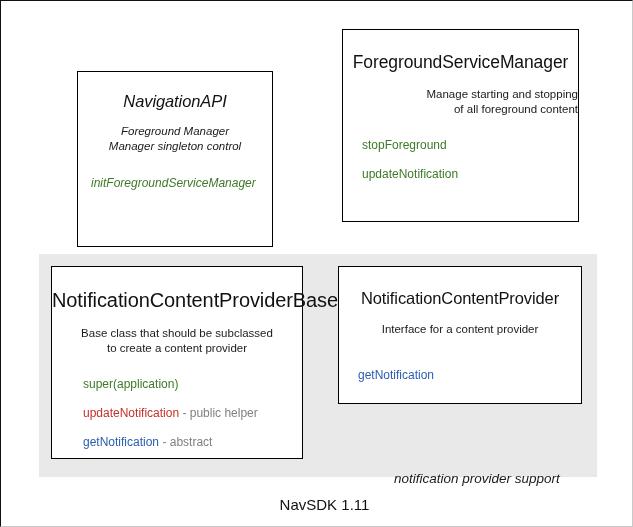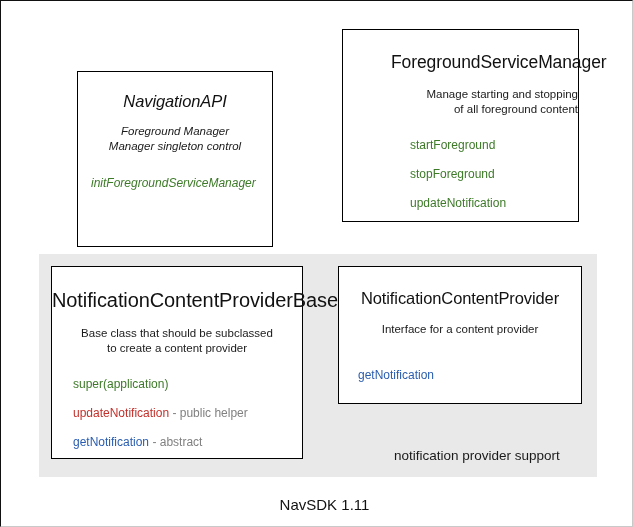--- a/index.html
+++ b/index.html
@@ -83,61 +83,58 @@
     padding-left: 8px;
   }
 </style>
 </head>
 <body>
 
 <div id="canvas">
 
   <div class="group-panel" style="left:38px; top:253px; width:558px; height:223px;"></div>
 
-  <div class="group-label" style="left:393px; top:447px;">notification provider support</div>
+  <div class="group-label" style="left:393px; top:470px;font-style:italic;">notification provider support</div>
 
   <div class="box" style="left:76px; top:70px; width:196px; height:176px;font-style:italic;">
     <div class="box-title" style="margin-top:20px;">NavigationAPI</div>
     <div class="box-subtitle" style="margin-top:13px;">
       <span>Foreground Manager</span>
       <span>Manager singleton control</span>
     </div>
     <div class="member-list" style="margin-top:23px; padding-left:13px;">
       <div class="member" style="margin-bottom:16px;">
         <span class="mname c-green">initForegroundServiceManager</span><span class="mnote"></span>
       </div>
     </div>
   </div>
 
-  <div class="box" style="left:341px; top:28px; width:237px; height:193px;padding-left:48px;">
+  <div class="box" style="left:341px; top:28px; width:237px; height:193px;">
     <div class="box-title" style="margin-top:22px; font-size:17.5px;">ForegroundServiceManager</div>
     <div class="box-subtitle" style="margin-top:14px;text-align:right;">
       <span>Manage starting and stopping</span>
       <span>of all foreground content</span>
     </div>
     <div class="member-list" style="margin-top:22px; padding-left:19px;">
-      <div class="member" style="margin-bottom:17px;">
-        <span class="mname c-green">startForeground</span><span class="mnote"></span>
-      </div>
       <div class="member" style="margin-bottom:17px;">
         <span class="mname c-green">stopForeground</span><span class="mnote"></span>
       </div>
       <div class="member">
         <span class="mname c-green">updateNotification</span><span class="mnote"></span>
       </div>
     </div>
   </div>
 
   <div class="box" style="left:50px; top:265px; width:252px; height:193px;">
     <div class="box-title" style="margin-top:22px; font-size:20px;">NotificationContentProviderBase</div>
     <div class="box-subtitle" style="margin-top:14px;">
       <span>Base class that should be subclassed</span>
       <span>to create a content provider</span>
     </div>
-    <div class="member-list" style="margin-top:22px; padding-left:21px;">
+    <div class="member-list" style="margin-top:22px; padding-left:31px;">
       <div class="member" style="margin-bottom:17px;">
         <span class="mname c-green">super(application)</span><span class="mnote"></span>
       </div>
       <div class="member" style="margin-bottom:17px;">
         <span class="mname c-red">updateNotification</span><span class="mnote"> - public helper</span>
       </div>
       <div class="member">
         <span class="mname c-blue">getNotification</span><span class="mnote"> - abstract</span>
       </div>
     </div>

